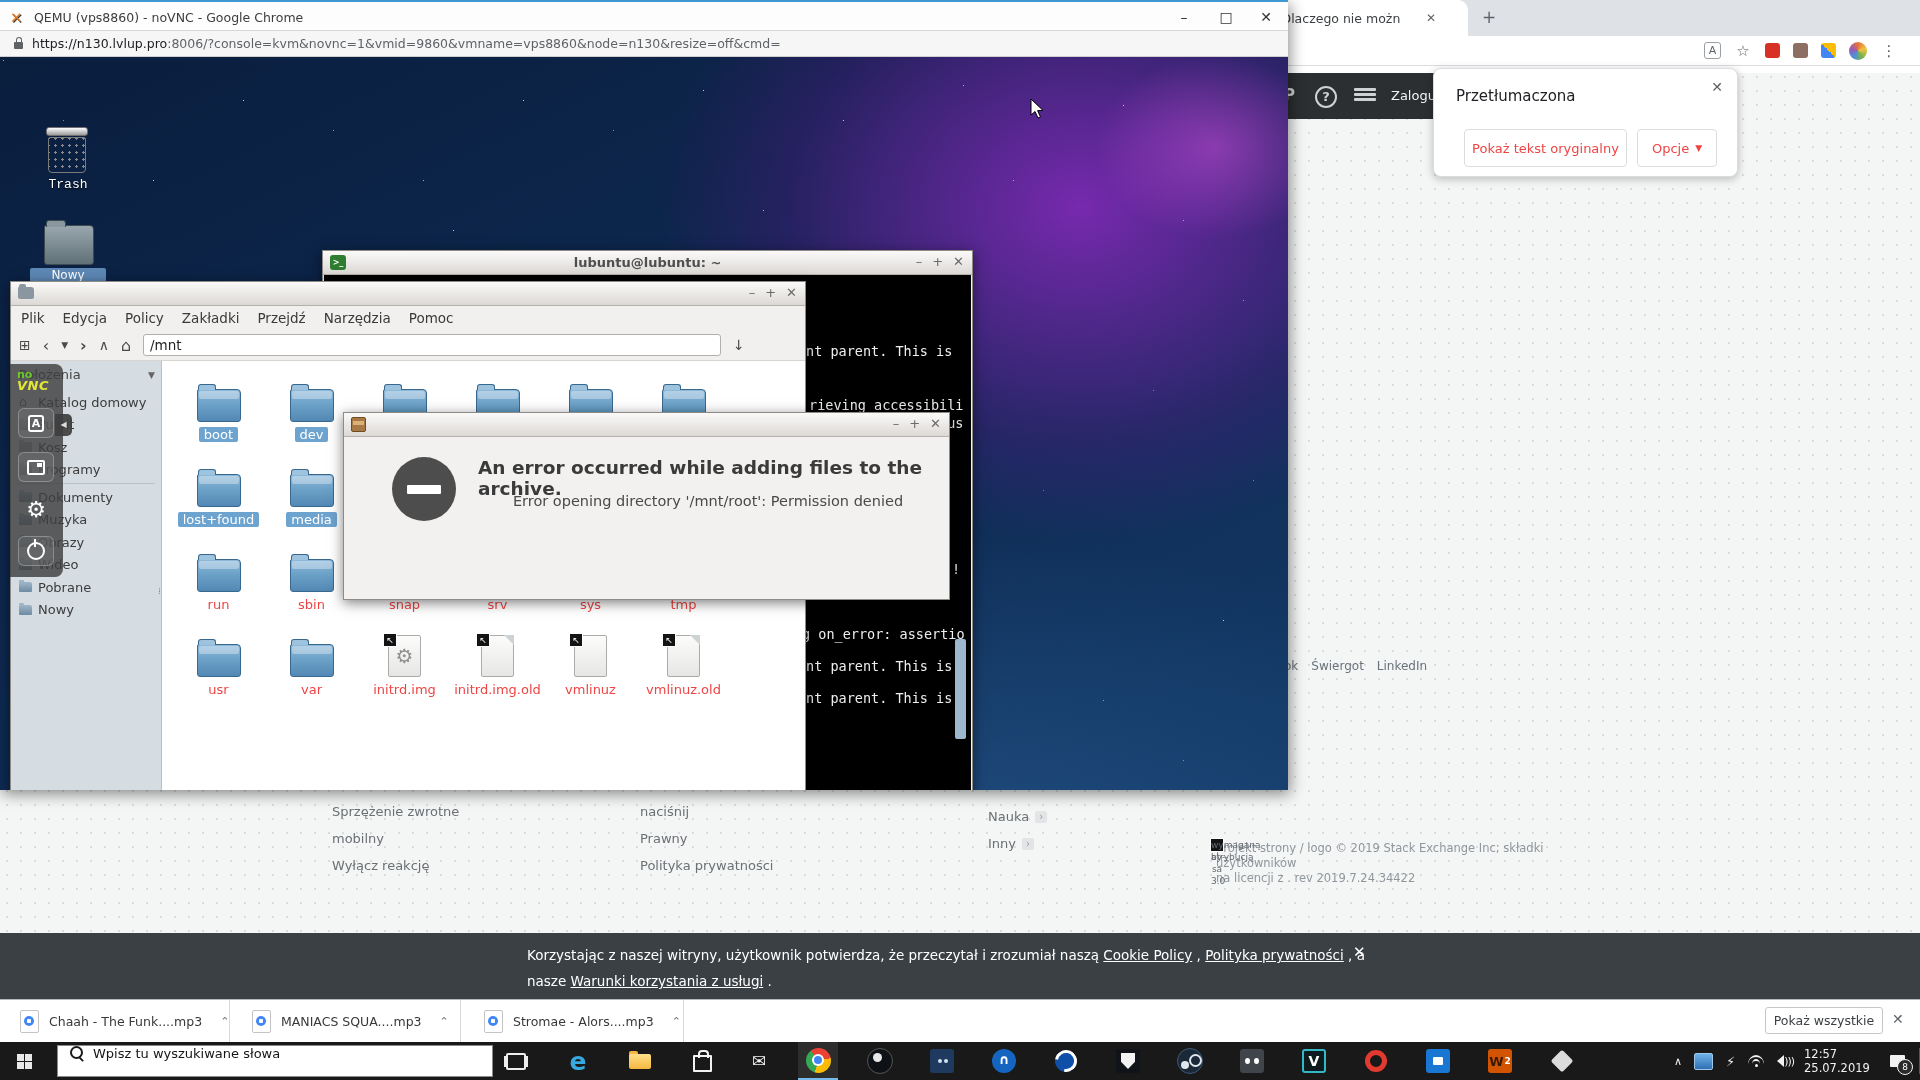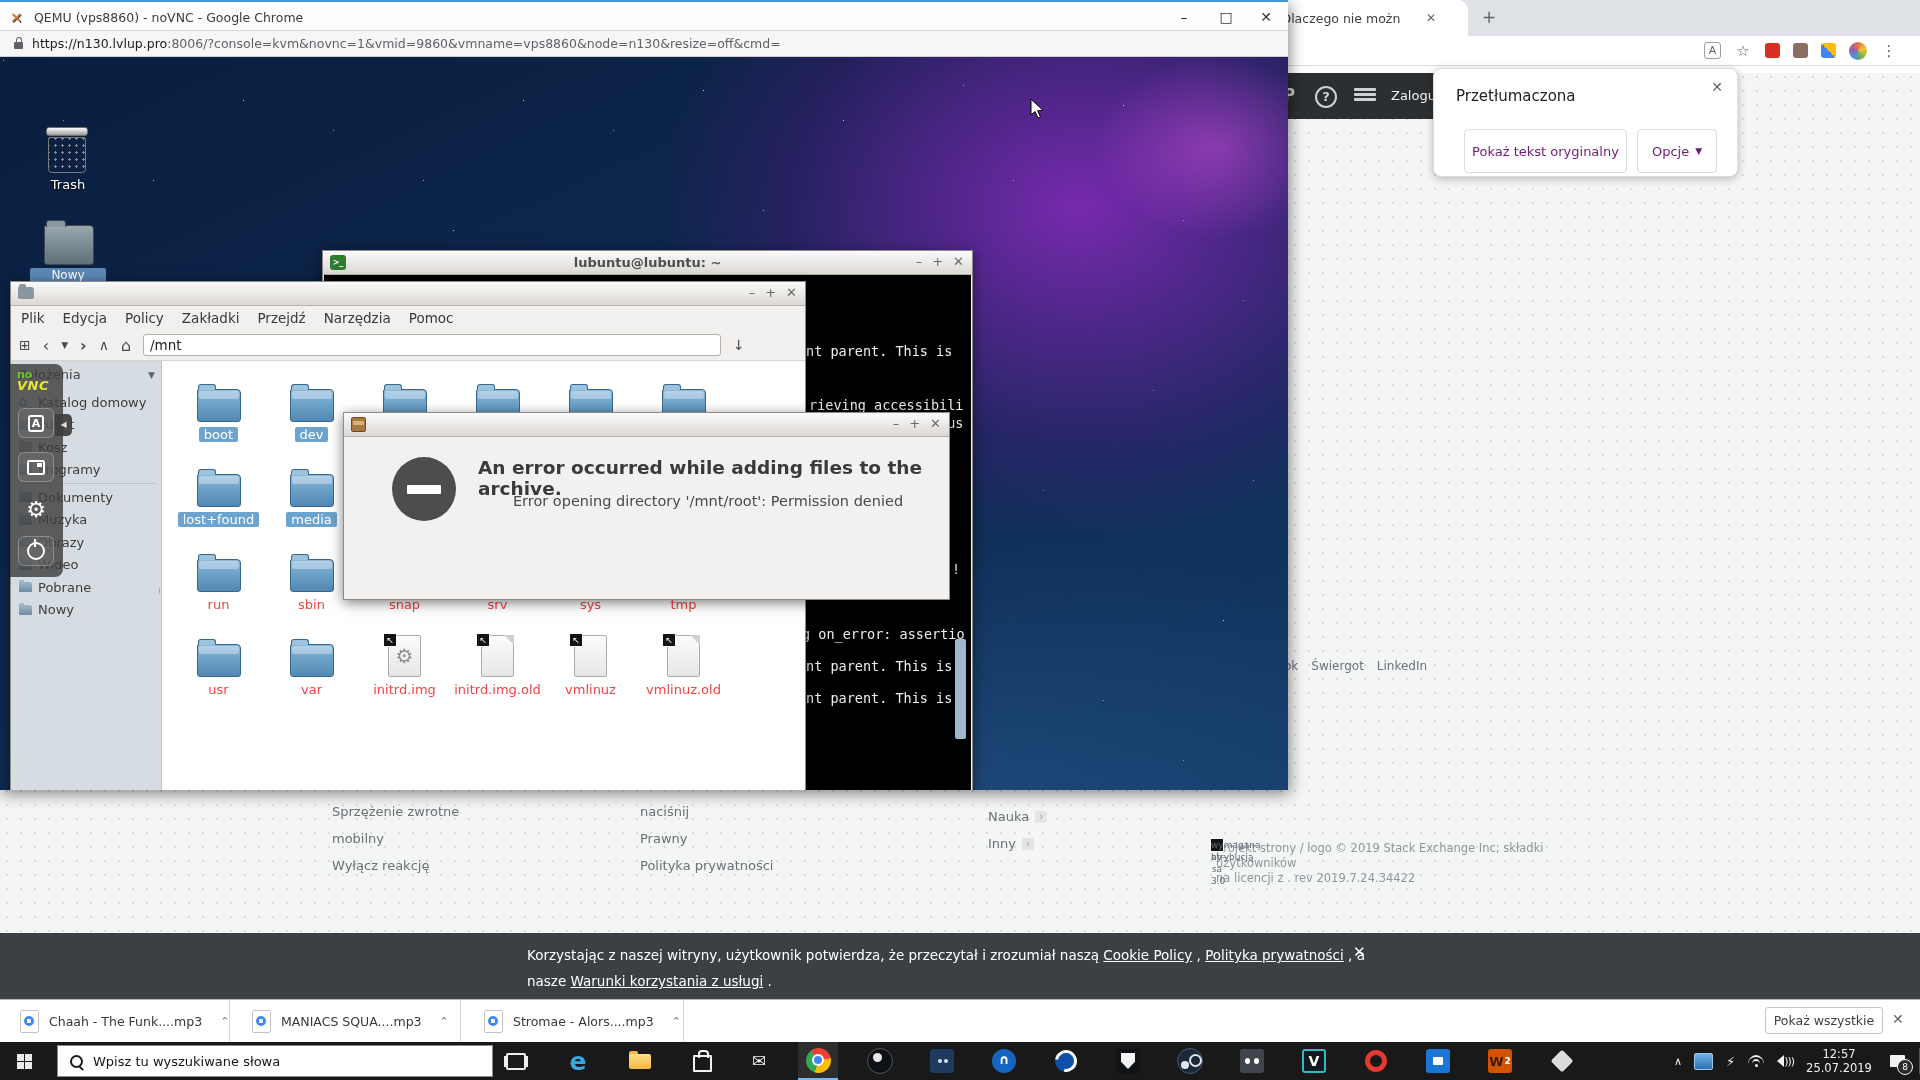--- a/index.html
+++ b/index.html
@@ -41,22 +41,22 @@
     font-size:15px;color:#5f6368;}
   .ext-dot{width:15px;height:15px;border-radius:3px;}
   .avatar{width:18px;height:18px;border-radius:50%;
     background:conic-gradient(#e5733a,#efc53f,#7db347,#4a90d9,#9b59b6,#e5733a);}
 
   
   .tr-popup{left:1433px;top:68px;width:303px;height:107px;background:#fff;border:1px solid #dadce0;
     border-radius:8px;box-shadow:0 2px 8px rgba(0,0,0,.25);z-index:6;}
   .tr-title{position:absolute;left:22px;top:18px;font-size:15px;color:#202124;}
   .tr-x{position:absolute;right:14px;top:10px;font-size:14px;color:#5f6368;}
-  .tr-btn{position:absolute;top:60px;height:44px;border:1px solid #dadce0;border-radius:4px;
-    background:#fff;color:#701a75;font-size:13px;display:flex;align-items:center;justify-content:center;gap:6px;box-sizing:border-box;}
+  .tr-btn{position:absolute;top:60px;height:38px;border:1px solid #dadce0;border-radius:4px;
+    background:#fff;color:#ef4444;font-size:13px;display:flex;align-items:center;justify-content:center;gap:6px;box-sizing:border-box;}
   .tr-show{left:30px;width:163px;}
   .tr-opt{left:203px;width:80px;}
   .tr-caret{font-size:9px;}
 
   
   .cookie{left:0;top:933px;width:1920px;height:66px;background:#3b4045;z-index:3;color:#fff;}
   .cookie-text{position:absolute;left:527px;top:9px;width:870px;font-size:13.5px;line-height:26px;}
   .cookie-text a{color:#fff;text-decoration:underline;}
   .cookie-x{position:absolute;left:1353px;top:10px;color:#fff;font-size:15px;}
 
@@ -93,21 +93,21 @@
       1150px 330px #b09ad8,1250px 420px #86a8cc,1220px 560px #fff,1100px 640px #9ec0de,
       1180px 700px #8fb2d6,1040px 430px #a888d0,450px 170px #fff,560px 200px #b0cce6;}
 
   
   .trash-ic{left:46px;top:70px;width:42px;height:46px;}
   .trash-lid{position:absolute;left:0;top:0;width:42px;height:9px;border-radius:3px;
     background:linear-gradient(#fdfdfd,#9c9c9c);border:1px solid #6f6f6f;box-sizing:border-box;}
   .trash-body{position:absolute;left:2px;top:10px;width:38px;height:36px;border-radius:2px 2px 4px 4px;
     background:linear-gradient(#ececec,#b2b2b2);border:1px solid #7a7a7a;box-sizing:border-box;
     background-image:radial-gradient(#8a8a8a 1px, transparent 1.4px);background-size:7px 7px;background-position:3px 4px;}
-  .desk-label{font-size:13px;color:#fff;text-shadow:0 1px 2px #000;text-align:center;}
+  .desk-label{font-size:13px;color:#fff;text-shadow:0 1px 2px #000;text-align:center;font-family:Liberation Mono, monospace;}
   .gfolder{left:44px;top:168px;width:48px;height:38px;background:linear-gradient(#9aa7ae,#5f7077);
     border:1px solid #3e4a50;border-radius:2px 4px 3px 3px;}
   .gfolder::before{content:'';position:absolute;top:-6px;left:1px;width:18px;height:6px;
     background:#8a979e;border:1px solid #3e4a50;border-bottom:none;border-radius:3px 3px 0 0;}
   .gfolder-label{left:30px;top:211px;width:76px;background:#5d88b5;color:#fff;font-size:12px;
     text-align:center;border-radius:2px;}
 
   
   .novnc{left:10px;top:307px;width:53px;height:213px;background:rgba(62,62,62,.82);
     border-radius:0 8px 8px 0;z-index:16;}
@@ -211,21 +211,21 @@
   .shelf-showall{position:absolute;left:1765px;top:7px;width:118px;height:27px;border:1px solid #c6c6c6;
     border-radius:3px;font-size:12.5px;color:#3c4043;text-align:center;line-height:25px;box-sizing:border-box;}
   .shelf-x{position:absolute;left:1892px;top:11px;color:#5f6368;font-size:14px;}
 
   
   .taskbar{left:0;top:1042px;width:1920px;height:38px;background:#191919;z-index:25;}
   .tb-start{position:absolute;left:0;top:0;width:48px;height:38px;display:flex;align-items:center;justify-content:center;}
   .winlogo{width:15px;height:15px;display:grid;grid-template-columns:7px 7px;grid-template-rows:7px 7px;gap:1px;}
   .winlogo i{background:#e8e8e8;}
   .tb-search{position:absolute;left:57px;top:3px;width:436px;height:32px;background:#fff;
-    border:1px solid #8a8a8a;box-sizing:border-box;display:flex;align-items:center;gap:10px;padding-left:12px;}
+    border:1px solid #8a8a8a;box-sizing:border-box;display:flex;align-items:flex-start;gap:10px;padding-left:12px;}
   .mag{width:9px;height:9px;border:2px solid #1a1a1a;border-radius:50%;position:relative;}
   .mag::after{content:'';position:absolute;left:8px;top:8px;width:2px;height:6px;background:#1a1a1a;transform:rotate(-45deg);}
   .tb-search-text{font-size:13px;color:#151515;}
   .tb-ic2{position:absolute;top:0;width:40px;height:38px;display:flex;align-items:center;justify-content:center;}
   .tb-active{background:#2d2d2d;border-bottom:2px solid #76b9ed;box-sizing:border-box;}
   .tv{width:16px;height:13px;border:2px solid #eee;border-radius:2px;box-shadow:-5px 0 0 -3px #eee,5px 0 0 -3px #eee;}
   .edge-e{color:#38a9e0;font-size:25px;font-weight:bold;line-height:25px;}
   .yfolder{width:22px;height:15px;background:linear-gradient(#ffe08a,#f4b73f);border-radius:1px 2px 2px 2px;position:relative;}
   .yfolder::before{content:'';position:absolute;top:-3px;left:0;width:9px;height:3px;background:#f4b73f;border-radius:2px 2px 0 0;}
   .bag{width:15px;height:13px;border:2px solid #f2f2f2;border-radius:1px;position:relative;margin-top:5px;}
@@ -259,21 +259,21 @@
   .tray-remote{width:17px;height:15px;background:linear-gradient(#6db3e8,#2f6fb2);border-radius:2px;margin-right:13px;border:1px solid #9cc6ea;}
   .tray-plug{font-size:13px;margin-right:13px;}
   .wifi{width:16px;height:12px;position:relative;margin-right:13px;}
   .wifi i{position:absolute;border:2px solid #f2f2f2;border-bottom:none;border-left:none;border-right:none;border-radius:50%;}
   .wifi .w1{left:0;top:0;width:16px;height:16px;}
   .wifi .w2a{left:4px;top:4px;width:8px;height:8px;border-top:2px solid #f2f2f2;}
   .wifi b{position:absolute;left:7px;top:9px;width:3px;height:3px;background:#f2f2f2;border-radius:50%;}
   .vol{display:flex;align-items:center;margin-right:10px;}
   .vol i{width:0;height:0;border:6px solid transparent;border-right:7px solid #f2f2f2;border-left:none;}
   .vol s{text-decoration:none;font-size:11px;letter-spacing:-1px;}
-  .clock{width:70px;text-align:center;font-size:11.5px;line-height:14px;margin-right:6px;}
+  .clock{width:70px;font-size:11.5px;line-height:14px;margin-right:6px;}
   .notif{position:relative;width:34px;height:38px;display:flex;align-items:center;justify-content:center;margin-right:6px;}
   .notif .sq{width:15px;height:12px;background:#f2f2f2;border-radius:1px 1px 3px 1px;}
   .notif .bub{position:absolute;right:1px;bottom:5px;width:14px;height:14px;border-radius:50%;
     background:#2b2b2b;border:1px solid #f2f2f2;color:#fff;font-size:9px;line-height:14px;text-align:center;}
   .showdesk{position:absolute;right:0;top:6px;width:1px;height:26px;background:#555;}
 </style>
 </head>
 <body>
 
 <div class="abs se-bg"></div>

